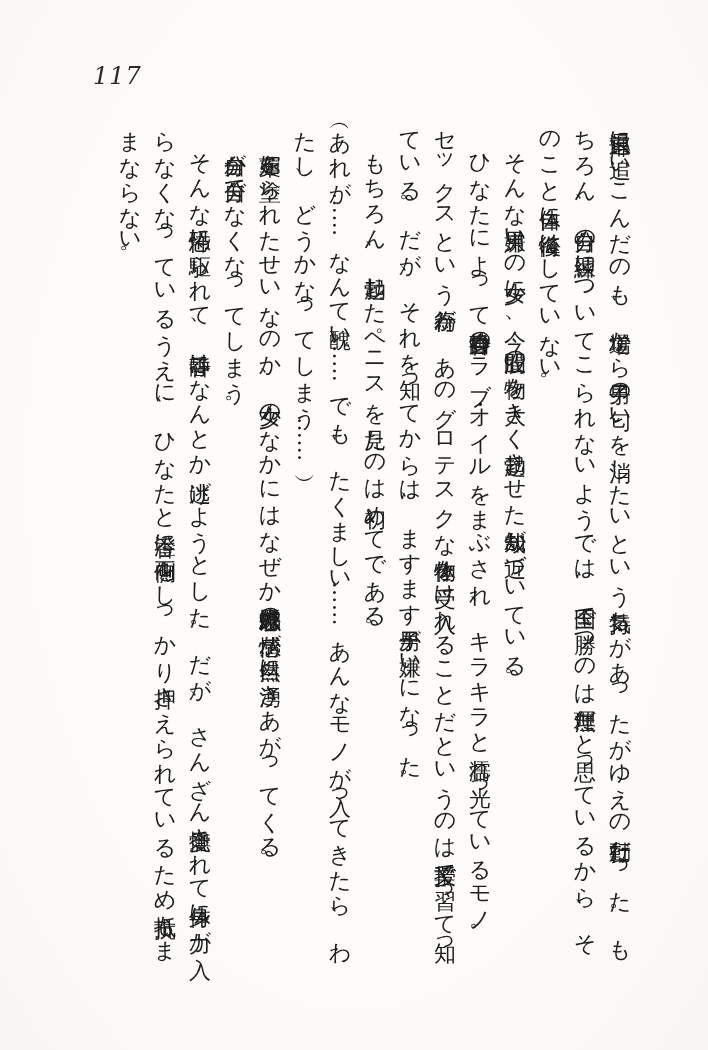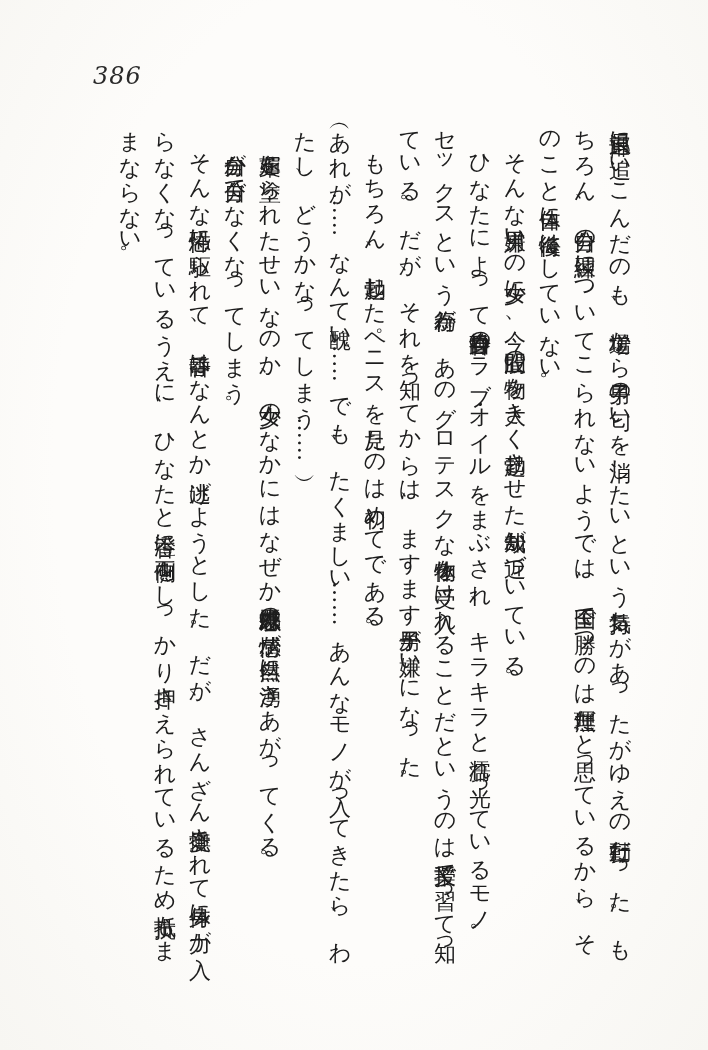--- a/index.html
+++ b/index.html
@@ -50,21 +50,21 @@
     text-indent: 0;
   }
   .text-block p.indent {
     text-indent: 1em;
   }
 </style>
 </head>
 <body>
 
 <div class="scan-page">
-  <div class="page-number">386</div>
+  <div class="page-number">117</div>
   <div class="text-block">
       <p class="">員退部に追いこんだのも、道場から男子の匂いを消したいという気持ちがあったがゆえの行動だった。もちろん、自分の練習についてこられないようでは、全国で勝つのは無理だと思っているから、そのこと自体に後悔はしていない。</p>
       <p class="indent">そんな男嫌いの少女に、今、股間の一物を大きく勃起させた知哉が近づいている。</p>
       <p class="indent">ひなたによって静香自身のラブ・オイルをまぶされ、キラキラと濡れ光っているモノ。セックスという行為が、あのグロテスクな物体を受け入れることだというのは授業で習って知っている。だが、それを知ってからは、ますます男子が嫌いになった。</p>
       <p class="indent">もちろん、勃起したペニスを見たのは初めてである。</p>
       <p class="">（あれが……なんて醜い……でも、たくましい……あんなモノが入ってきたら、わたし、どうかなってしまう……）</p>
       <p class="indent">媚薬を塗られたせいなのか、少女のなかにはなぜか嫌悪感以外の感情が自然に湧きあがってくる。</p>
       <p class="indent">自分が自分でなくなってしまう。</p>
       <p class="indent">そんな恐怖に駆られて、静香はなんとか逃げようとした。だが、さんざん愛撫されて身体に力が入らなくなっているうえに、ひなたと香澄に両側をしっかり押さえられているため抵抗もままならない。</p>
     </div>

